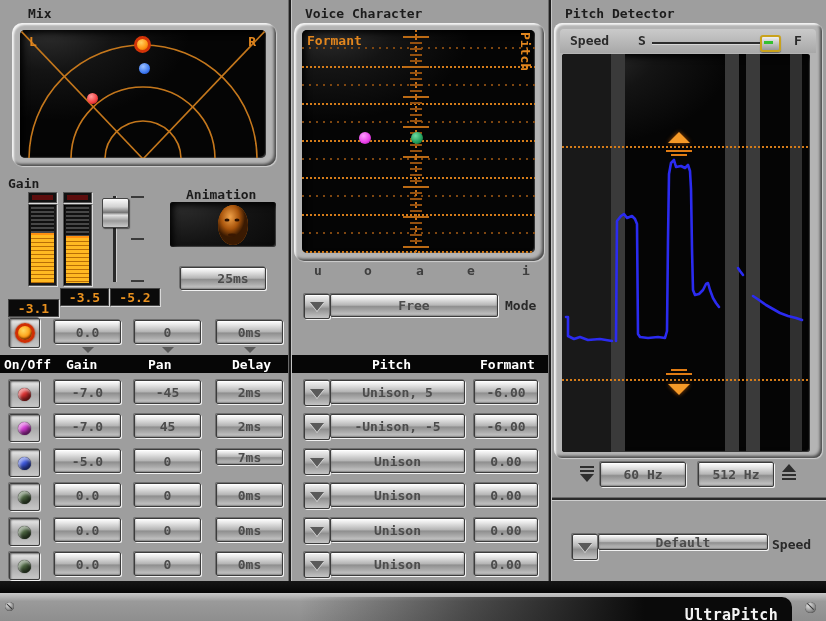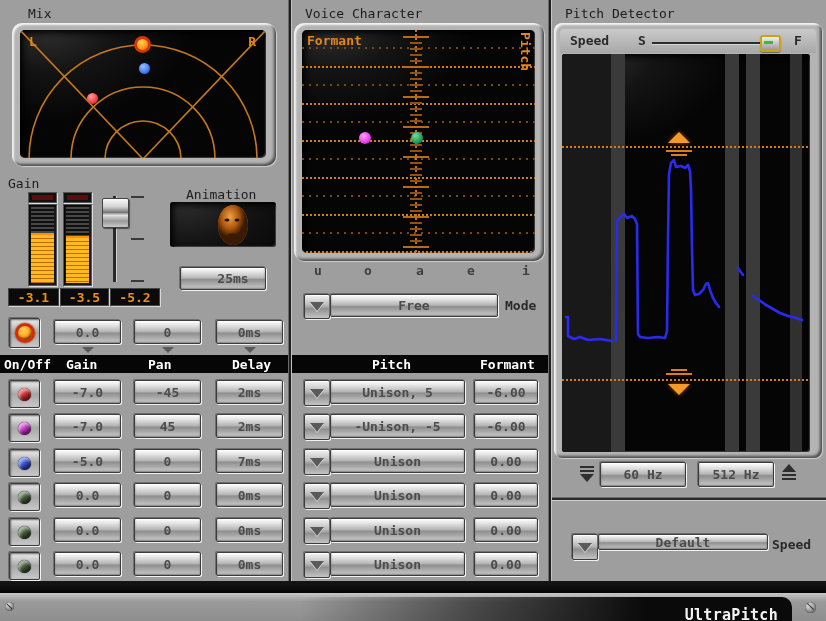--- a/index.html
+++ b/index.html
@@ -3,21 +3,21 @@
 <meta charset="utf-8">
 <style>
   html,body{margin:0;padding:0;}
   body{
     width:826px;height:621px;position:relative;overflow:hidden;
     background:#9e9e9e;
     font-family:"DejaVu Sans Mono","Liberation Mono",monospace;
     -webkit-font-smoothing:none;
   }
   .abs{position:absolute;}
-  .title{font-size:13px;font-weight:normal;color:#1c1c1c;letter-spacing:0;}
+  .title{font-size:13px;font-weight:bold;color:#1c1c1c;letter-spacing:0;}
   
   .bezel{
     position:absolute;border-radius:10px;background:#b4b4b4;
     box-shadow:inset 2px 2px 2px rgba(255,255,255,.85), inset -2px -2px 3px rgba(40,40,40,.75), 1px 1px 1px rgba(255,255,255,.5);
   }
   .screen{
     position:absolute;border-radius:5px;overflow:hidden;
     background:radial-gradient(140px 90px at 12% 0%, #2e2e2e 0%, #141414 45%, #050505 100%);
     box-shadow:inset 3px 3px 6px rgba(0,0,0,.95), inset -1px -1px 1px rgba(255,255,255,.25);
   }
@@ -117,21 +117,21 @@
 <div class="meter" style="left:63px;top:204px;height:80px;">
   <div class="meter-off"></div>
   <div class="meter-fill" style="height: 56%;"></div>
 </div>
 
 <div class="abs" style="left:113px;top:196px;width:3px;height:86px;background:#2a2a2a;box-shadow:1px 0 0 #cfcfcf;"></div>
 <div class="abs" style="left:102px;top:198px;width:25px;height:28px;border:1px solid #444;border-radius:2px;background:linear-gradient(180deg,#fafafa 0%,#d2d2d2 28%,#767676 48%,#e2e2e2 58%,#9a9a9a 78%,#c8c8c8 100%);box-shadow:1px 1px 1px rgba(0,0,0,.5);"></div>
 <div class="abs" style="left:131px;top:196px;width:13px;height:2px;background:#3a3a3a;"></div>
 <div class="abs" style="left:131px;top:238px;width:13px;height:2px;background:#3a3a3a;"></div>
 <div class="abs" style="left:131px;top:280px;width:13px;height:2px;background:#3a3a3a;"></div>
-<div class="num-box" style="left:8px;top:288px;width:49px;height:16px;">-3.1</div>
+<div class="num-box" style="left:8px;top:299px;width:49px;height:16px;">-3.1</div>
 <div class="num-box" style="left:60px;top:288px;width:47px;height:16px;">-3.5</div>
 <div class="num-box" style="left:110px;top:288px;width:48px;height:16px;">-5.2</div>
 
 <div class="abs title" style="left:186px;top:187px;">Animation</div>
 <div class="screen" style="left:170px;top:202px;width:106px;height:45px;border-radius:3px;">
   <svg width="106" height="45">
     <ellipse cx="63" cy="23" rx="15" ry="20" fill="#c56a10"></ellipse>
     <ellipse cx="63" cy="23" rx="15" ry="20" fill="url(#fshade)"></ellipse>
     <defs>
         <radialGradient id="fshade" cx="40%" cy="30%">
@@ -175,21 +175,21 @@
   </div>
 <button class="val-btn" style="left:54px;top:414px;width:67px;height:24px;">-7.0</button>
 <button class="val-btn" style="left:134px;top:414px;width:67px;height:24px;">45</button>
 <button class="val-btn" style="left:216px;top:414px;width:67px;height:24px;">2ms</button>
 
 <div class="led-btn" style="left:9px;top:449px;">
     <div class="led" style="background: rgb(60, 88, 226);"></div>
   </div>
 <button class="val-btn" style="left:54px;top:449px;width:67px;height:24px;">-5.0</button>
 <button class="val-btn" style="left:134px;top:449px;width:67px;height:24px;">0</button>
-<button class="val-btn" style="left:216px;top:449px;width:67px;height:24px;">7ms</button>
+<button class="val-btn" style="left:216px;top:449px;width:67px;height:16px;">7ms</button>
 
 <div class="led-btn" style="left:9px;top:483px;">
     <div class="led" style="background: rgb(73, 99, 62);"></div>
   </div>
 <button class="val-btn" style="left:54px;top:483px;width:67px;height:24px;">0.0</button>
 <button class="val-btn" style="left:134px;top:483px;width:67px;height:24px;">0</button>
 <button class="val-btn" style="left:216px;top:483px;width:67px;height:24px;">0ms</button>
 
 <div class="led-btn" style="left:9px;top:518px;">
     <div class="led" style="background: rgb(73, 99, 62);"></div>

